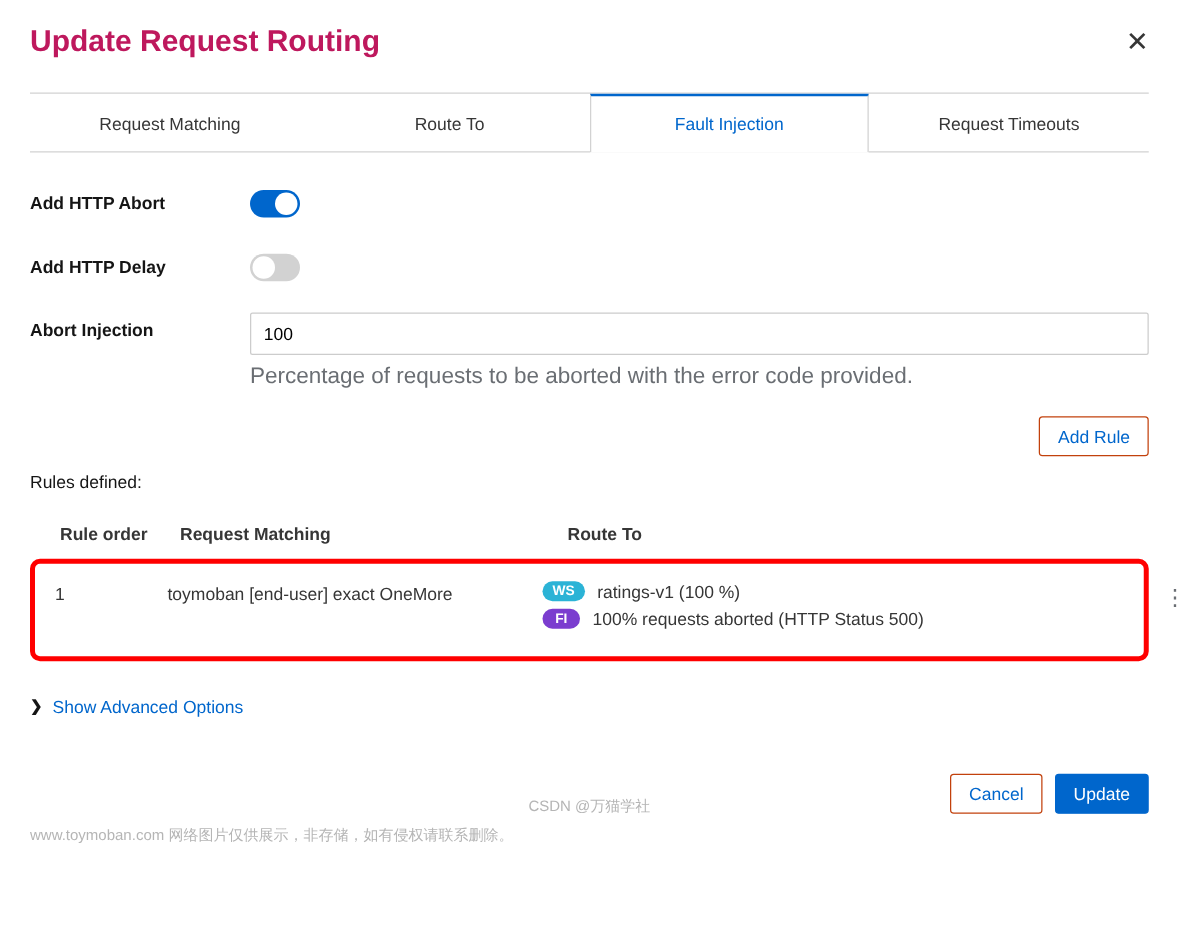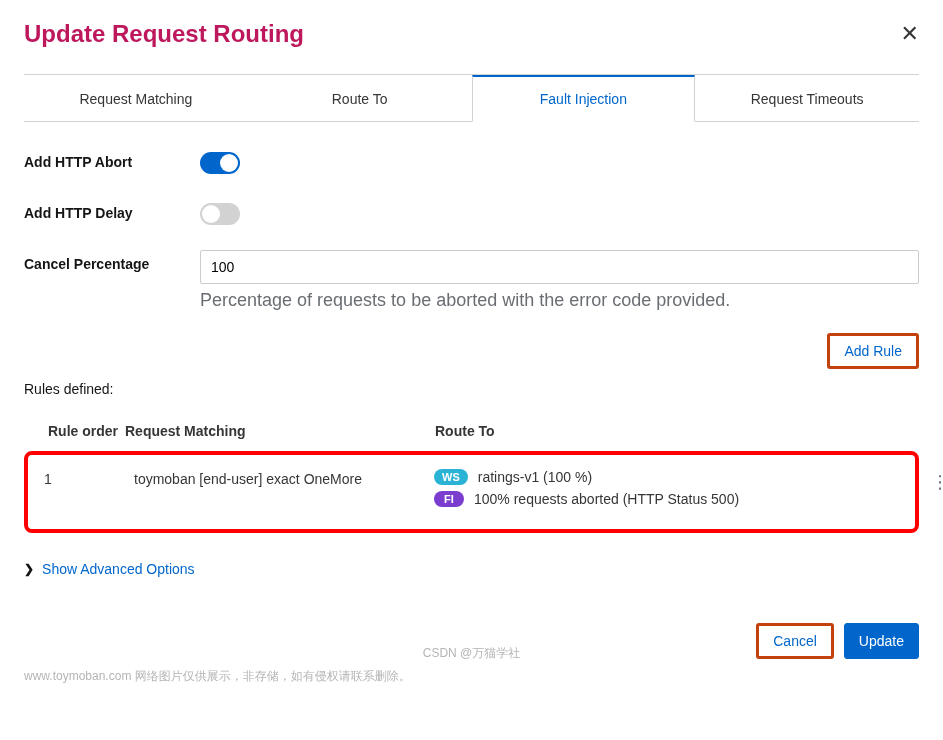--- a/index.html
+++ b/index.html
@@ -97,21 +97,21 @@
       color: #6a6e73;
       font-size: 18px;
       margin-top: 6px;
     }
     .add-rule-row {
       display: flex;
       justify-content: flex-end;
       margin-bottom: 12px;
     }
     .btn-outline {
-      border: 3px solid #c2410c;
+      border: 1px solid #c2410c;
       color: #06c;
       background: #fff;
       padding: 7px 14px;
       font-size: 14px;
       border-radius: 3px;
       cursor: pointer;
     }
     .btn-primary {
       border: 1px solid #06c;
       background: #06c;
@@ -126,21 +126,21 @@
       color: #151515;
       margin-bottom: 14px;
     }
     .rules-table { width: 100%; }
     .rules-header {
       display: flex;
       padding: 12px 24px;
       font-weight: 600;
       color: #363636;
     }
-    .col-order { width: 77px; }
+    .col-order { width: 96px; }
     .col-match { width: 310px; }
     .col-route { flex: 1; }
     .rules-body-wrap {
       border: 4px solid #ff0000;
       border-radius: 8px;
       padding: 14px 16px 16px 16px;
       position: relative;
     }
     .rules-row {
       display: flex;
@@ -231,21 +231,21 @@
   </div>
 
   <div class="row">
     <div class="label">Add HTTP Delay</div>
     <div class="control">
       <div class="toggle off"><div class="knob"></div></div>
     </div>
   </div>
 
   <div class="row">
-    <div class="label">Cancel Percentage</div>
+    <div class="label">Abort Injection</div>
     <div class="control">
       <input class="text-input" value="100" style="">
       <div class="help">Percentage of requests to be aborted with the error code provided.</div>
     </div>
   </div>
 
 
   <div class="add-rule-row">
     <button class="btn-outline">Add Rule</button>
   </div>

